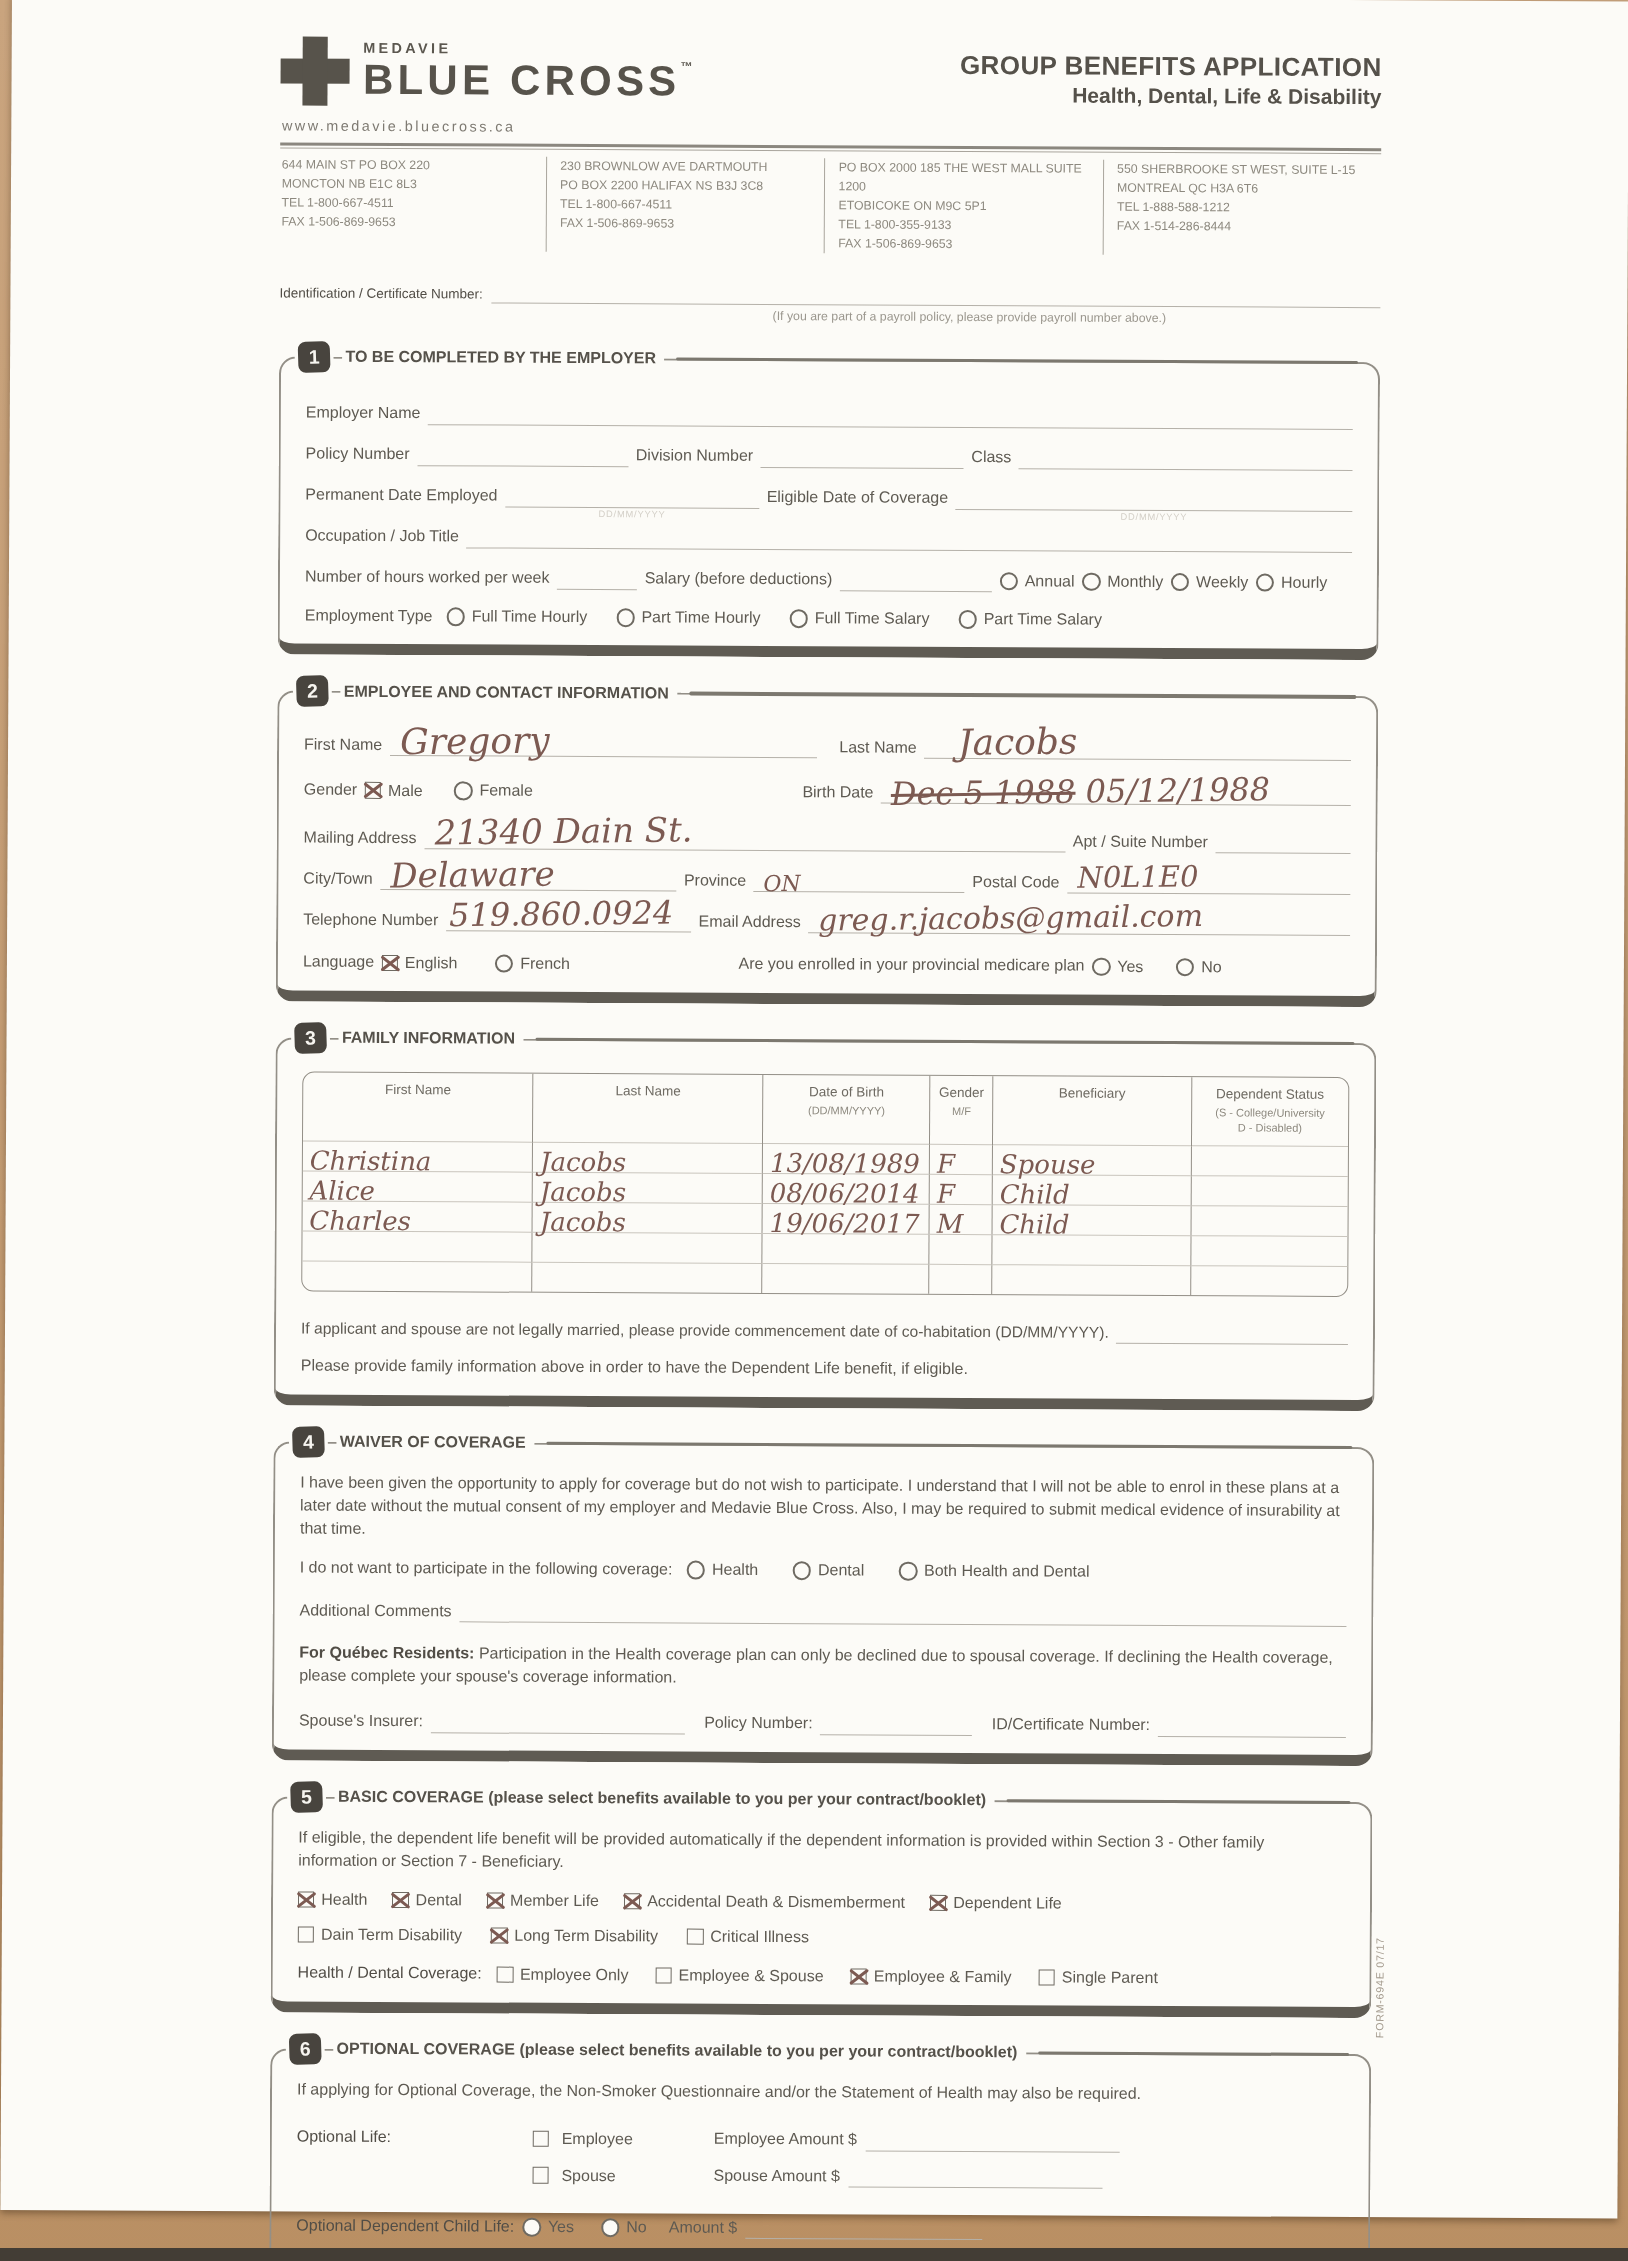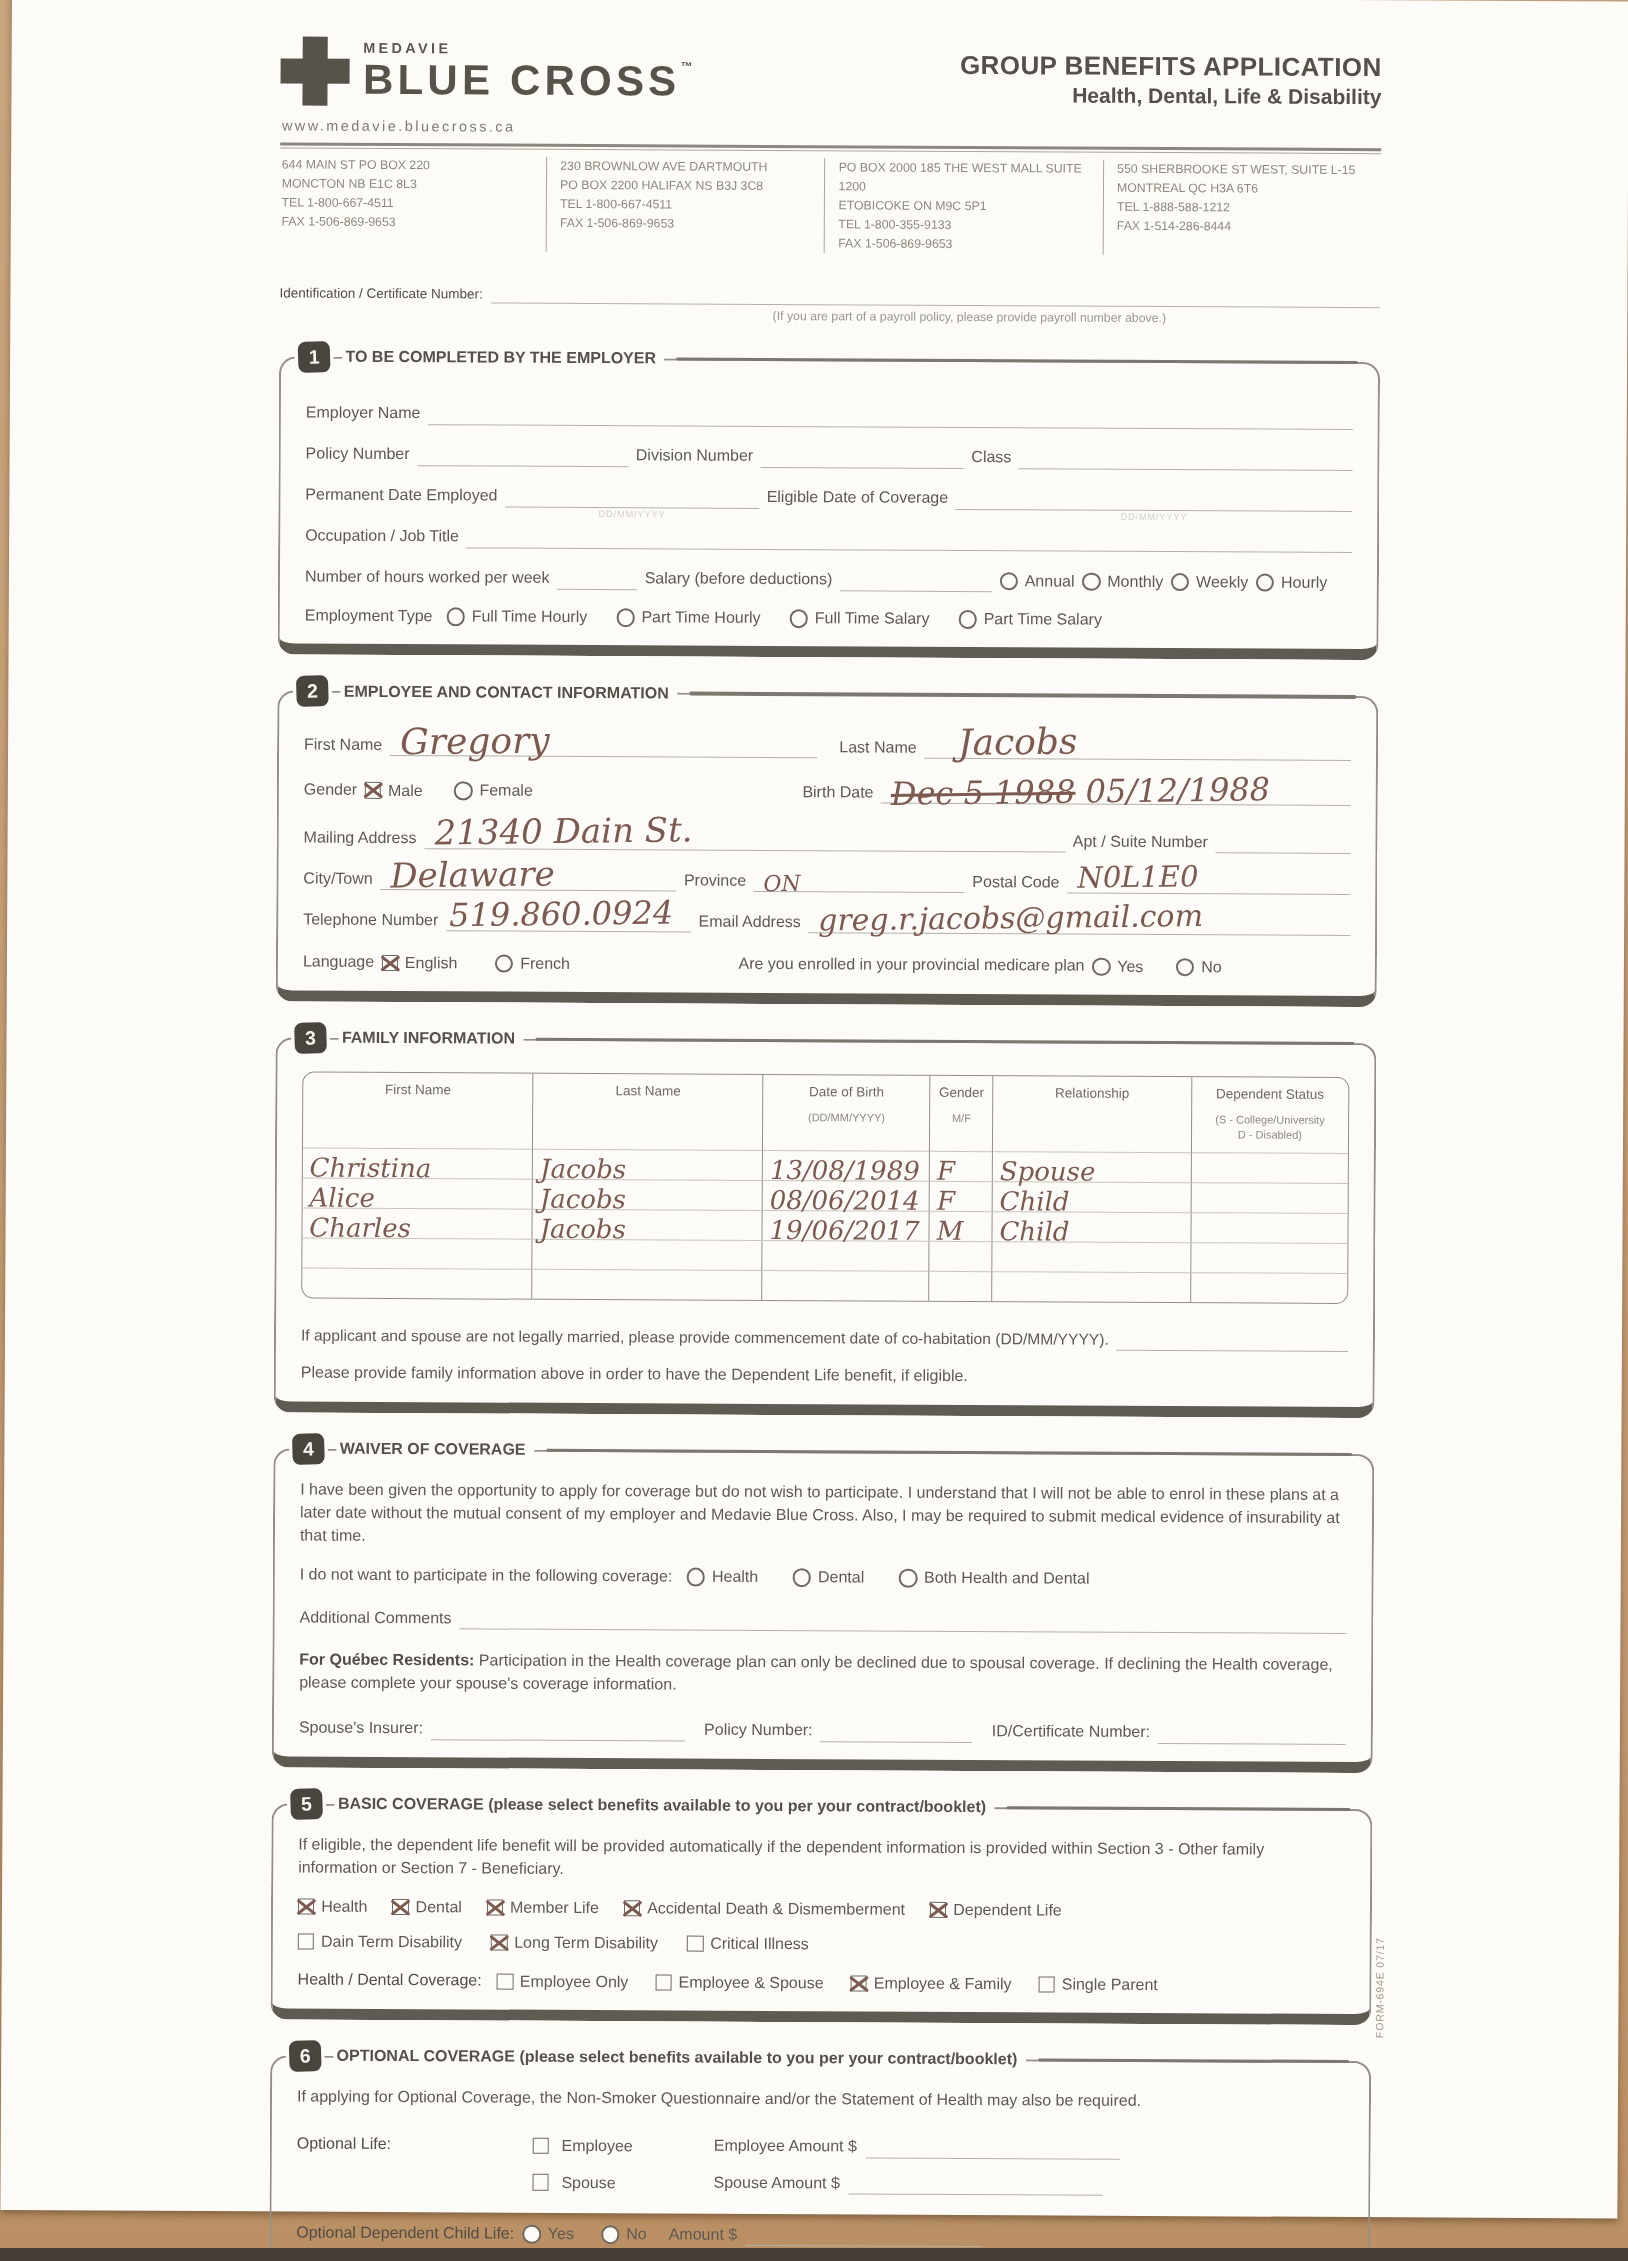--- a/index.html
+++ b/index.html
@@ -70,21 +70,21 @@
   
   .hw{font-family:"DejaVu Serif",serif;font-style:italic;color:#7c5a52;
       font-size:30px;line-height:1;white-space:nowrap;transform:rotate(-1deg);}
   .line .hw{position:absolute;bottom:-3.4px;left:10px;}
   .struck{text-decoration:line-through;text-decoration-thickness:3px;text-decoration-color:#7c5a52;}
 
   
   .famwrap{border:1.7px solid #938f87;border-radius:12px;overflow:visible;margin-top:6.8px;}
   table.fam{width:100%;border-collapse:collapse;font-size:13.5px;color:#6e6a62;}
   table.fam th{font-weight:normal;text-align:center;padding:8.5px 3.4px 10px;vertical-align:top;line-height:1.35;}
-  table.fam th .sub{display:block;font-size:11px;color:#8d897f;margin-top:9px;white-space:pre-line;}
+  table.fam th .sub{display:block;font-size:11px;color:#8d897f;margin-top:2px;white-space:pre-line;}
   table.fam td{height:29px;border-top:1.3px solid #c9c5bd;padding:0 6.8px;vertical-align:bottom;}
   table.fam th + th, table.fam td + td{border-left:1.3px solid #938f87;}
   table.fam .hw{font-size:26px;transform:none;display:block;margin-bottom:-3.4px;}
   .s3foot{font-size:15.6px;}
 
   .para{font-size:16px;line-height:1.42;color:#5e5a52;margin-top:3.4px;}
 
   
   .g6row{display:flex;align-items:flex-end;gap:8.5px;margin-top:13.5px;font-size:16px;}
   .g6-c1{width:227px;flex:none;}
@@ -324,21 +324,21 @@
               <col style="width:6%">
               <col style="width:19%">
               <col style="width:15%">
             </colgroup>
           <tbody>
               <tr>
             <th><span>First Name</span></th>
             <th><span>Last Name</span></th>
             <th><span>Date of Birth</span><span class="sub">(DD/MM/YYYY)</span></th>
             <th><span>Gender</span><span class="sub">M/F</span></th>
-            <th><span>Relationship</span></th>
+            <th><span>Beneficiary</span></th>
             <th><span>Dependent Status</span><span class="sub">(S - College/University
 D - Disabled)</span></th>
           </tr>
           <tr>
             <td>
                   <span class="hw">Christina</span>
                 </td>
             <td>
                   <span class="hw">Jacobs</span>
                 </td>

